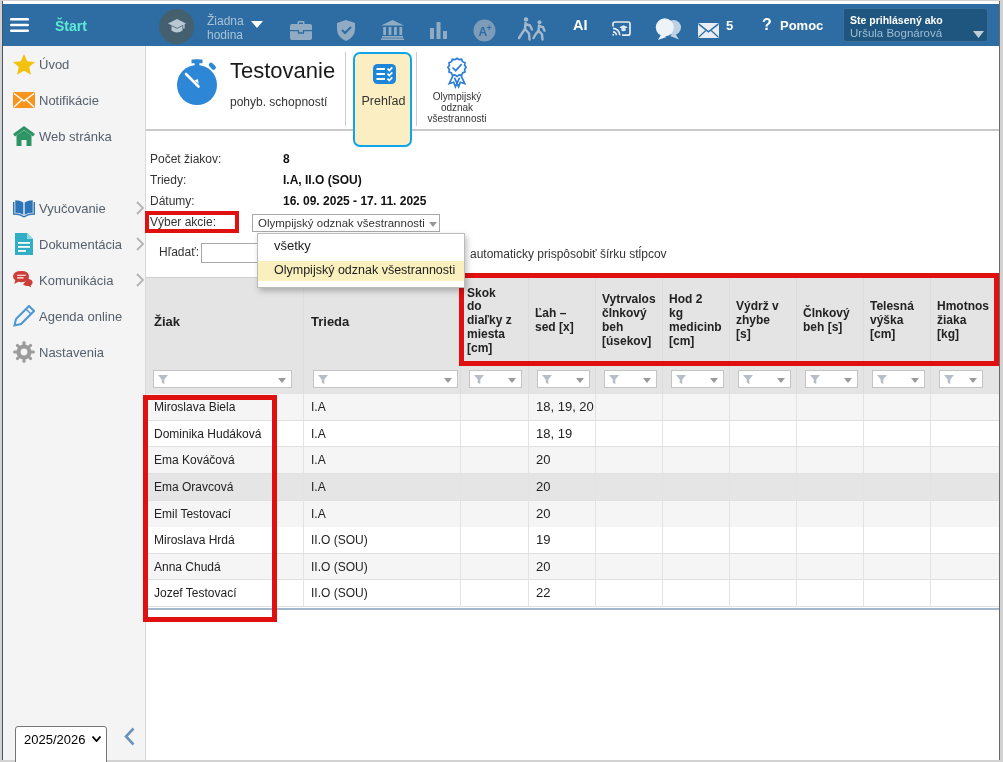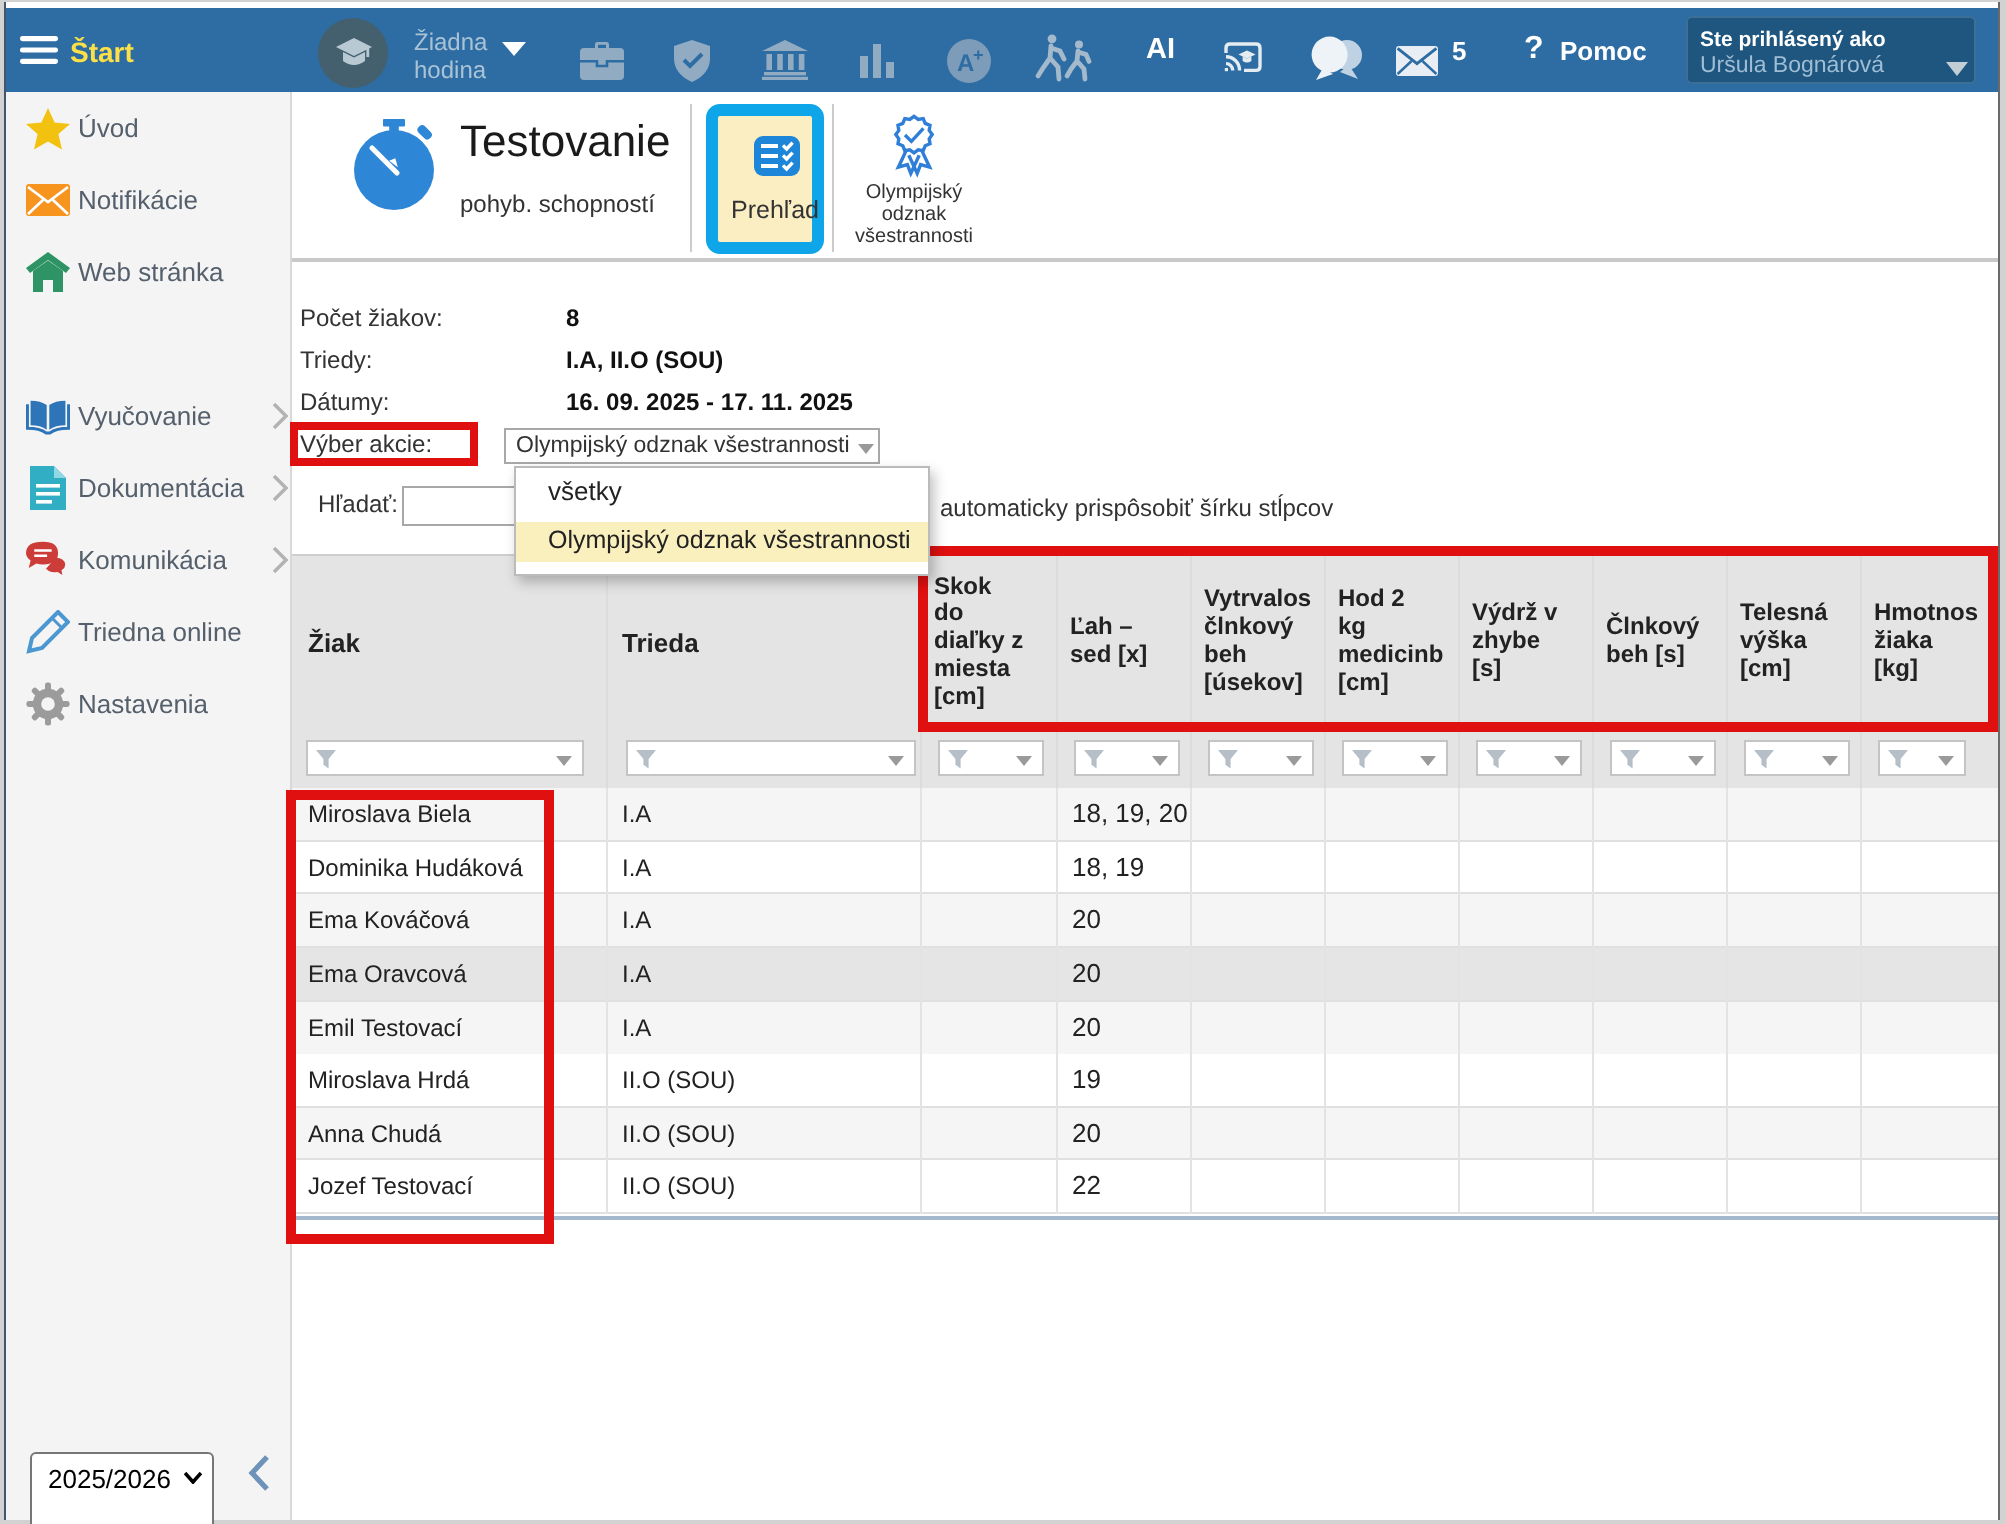--- a/index.html
+++ b/index.html
@@ -23,21 +23,21 @@
 <body>
 <div id="page">
 <div id="win"></div>
 <div id="topbar">
 
   <svg class="abs" style="left:7px;top:14px" width="25" height="17" viewBox="0 0 25 17">
     <rect x="0" y="0" width="19" height="2.6" rx="1.2" fill="#fff"></rect>
     <rect x="0" y="5.7" width="19" height="2.6" rx="1.2" fill="#fff"></rect>
     <rect x="0" y="11.4" width="19" height="2.6" rx="1.2" fill="#fff"></rect>
   </svg>
-  <div class="abs" style="left:32px;top:14px;font-size:14px;font-weight:bold;color:#fde047;">Štart</div>
+  <div class="abs" style="left:52px;top:14px;font-size:14px;font-weight:bold;color:#5eead4;">Štart</div>
 
   <div class="abs" style="left:156px;top:5px;width:35px;height:35px;border-radius:50%;background:#44606f;"></div>
   <svg class="abs" style="left:165px;top:15px" width="18" height="16" viewBox="0 0 18 16">
     <polygon points="9,0 18,4.5 9,9 0,4.5" fill="#b9c9d4"></polygon>
     <path d="M3.5,7 v4.5 q5.5,4 11,0 v-4.5 l-5.5,2.8 z" fill="#b9c9d4"></path>
     <rect x="15.2" y="4.5" width="1.4" height="5" fill="#b9c9d4"></rect>
   </svg>
   <div class="abs" style="left:204px;top:10px;font-size:12px;line-height:14px;color:#a9c2d6;">Žiadna<br>hodina</div>
   <svg class="abs" style="left:248px;top:17px" width="12" height="7" viewBox="0 0 12 7">
         <polygon points="0,0 12,0 6,7" fill="#fff"></polygon>
@@ -194,21 +194,21 @@
           <path d="M1,1 l6,6 l-6,6" stroke="#b3b3b3" stroke-width="1.8" fill="none"></path>
         </svg>
   </div>
   <div class="mi" style="top:252px;">
     <div class="ic">
           <svg width="22" height="22" viewBox="0 0 22 22">
             <path d="M16,1 l5,5 l-13,13 l-6.5,1.5 l1.5,-6.5 z" fill="none" stroke="#4b97d2" stroke-width="2"></path>
             <path d="M13,4 l5,5" stroke="#4b97d2" stroke-width="1.5"></path>
           </svg>
         </div>
-    <div class="lb">Triedna online</div>
+    <div class="lb">Agenda online</div>
   </div>
   <div class="mi" style="top:288px;">
     <div class="ic">
           <svg width="22" height="22" viewBox="0 0 22 22" fill="#9b9b9b">
             <circle cx="11" cy="11" r="7.6"></circle>
             <rect x="9.5" y="0.2" width="3" height="5" rx="1.2" transform="rotate(0 11 11)"></rect>
             <rect x="9.5" y="0.2" width="3" height="5" rx="1.2" transform="rotate(45 11 11)"></rect>
             <rect x="9.5" y="0.2" width="3" height="5" rx="1.2" transform="rotate(90 11 11)"></rect>
             <rect x="9.5" y="0.2" width="3" height="5" rx="1.2" transform="rotate(135 11 11)"></rect>
             <rect x="9.5" y="0.2" width="3" height="5" rx="1.2" transform="rotate(180 11 11)"></rect>
@@ -240,21 +240,21 @@
       <rect x="21.6" y="1.5" width="4.8" height="8" fill="#2e86d6"></rect>
       <rect x="35.5" y="6" width="8" height="4.5" rx="2" fill="#2e86d6" transform="rotate(45 39.5 8)"></rect>
       <circle cx="24" cy="27" r="20" fill="#2e86d6"></circle>
       <path d="M13,16 L25.5,28.5" stroke="#fff" stroke-width="2.6" stroke-linecap="round"></path>
       <path d="M21.5,22.5 l4.5,3 l-1.5,-4.5 z" fill="#fff" transform="rotate(3 23 24)"></path>
     </svg>
     <div class="abs" style="left:84px;top:12px;font-size:22px;color:#1a1a1a;">Testovanie</div>
     <div class="abs" style="left:84px;top:49px;font-size:12px;color:#333;">pohyb. schopností</div>
     <div class="abs" style="left:199px;top:6px;width:1px;height:74px;background:#ccc;"></div>
 
-    <div class="abs" style="left:207px;top:6px;width:59px;height:75px;background:#fbeec3;border:6px solid #0ea5e9;border-radius:7px;">
+    <div class="abs" style="left:207px;top:6px;width:59px;height:95px;background:#fbeec3;border:2px solid #0ea5e9;border-radius:7px;">
       <svg class="abs" style="left:18px;top:10px" width="23" height="20" viewBox="0 0 23 20">
         <rect width="23" height="20" rx="4.5" fill="#1e86d8"></rect>
         <rect x="3.5" y="4" width="8.5" height="2" fill="#fff"></rect>
             <rect x="3.5" y="9" width="8.5" height="2" fill="#fff"></rect>
             <rect x="3.5" y="14" width="8.5" height="2" fill="#fff"></rect>
         <path d="M14.5,4.7 l1.8,1.8 l3,-3.2 M14.5,9.7 l1.8,1.8 l3,-3.2 M14.5,14.7 l1.8,1.8 l3,-3.2" stroke="#fff" stroke-width="1.7" fill="none"></path>
       </svg>
       <div class="abs" style="left:0;top:40px;width:57px;text-align:center;font-size:12.5px;color:#333;">Prehľad</div>
     </div>
     <div class="abs" style="left:270px;top:6px;width:1px;height:74px;background:#ccc;"></div>

